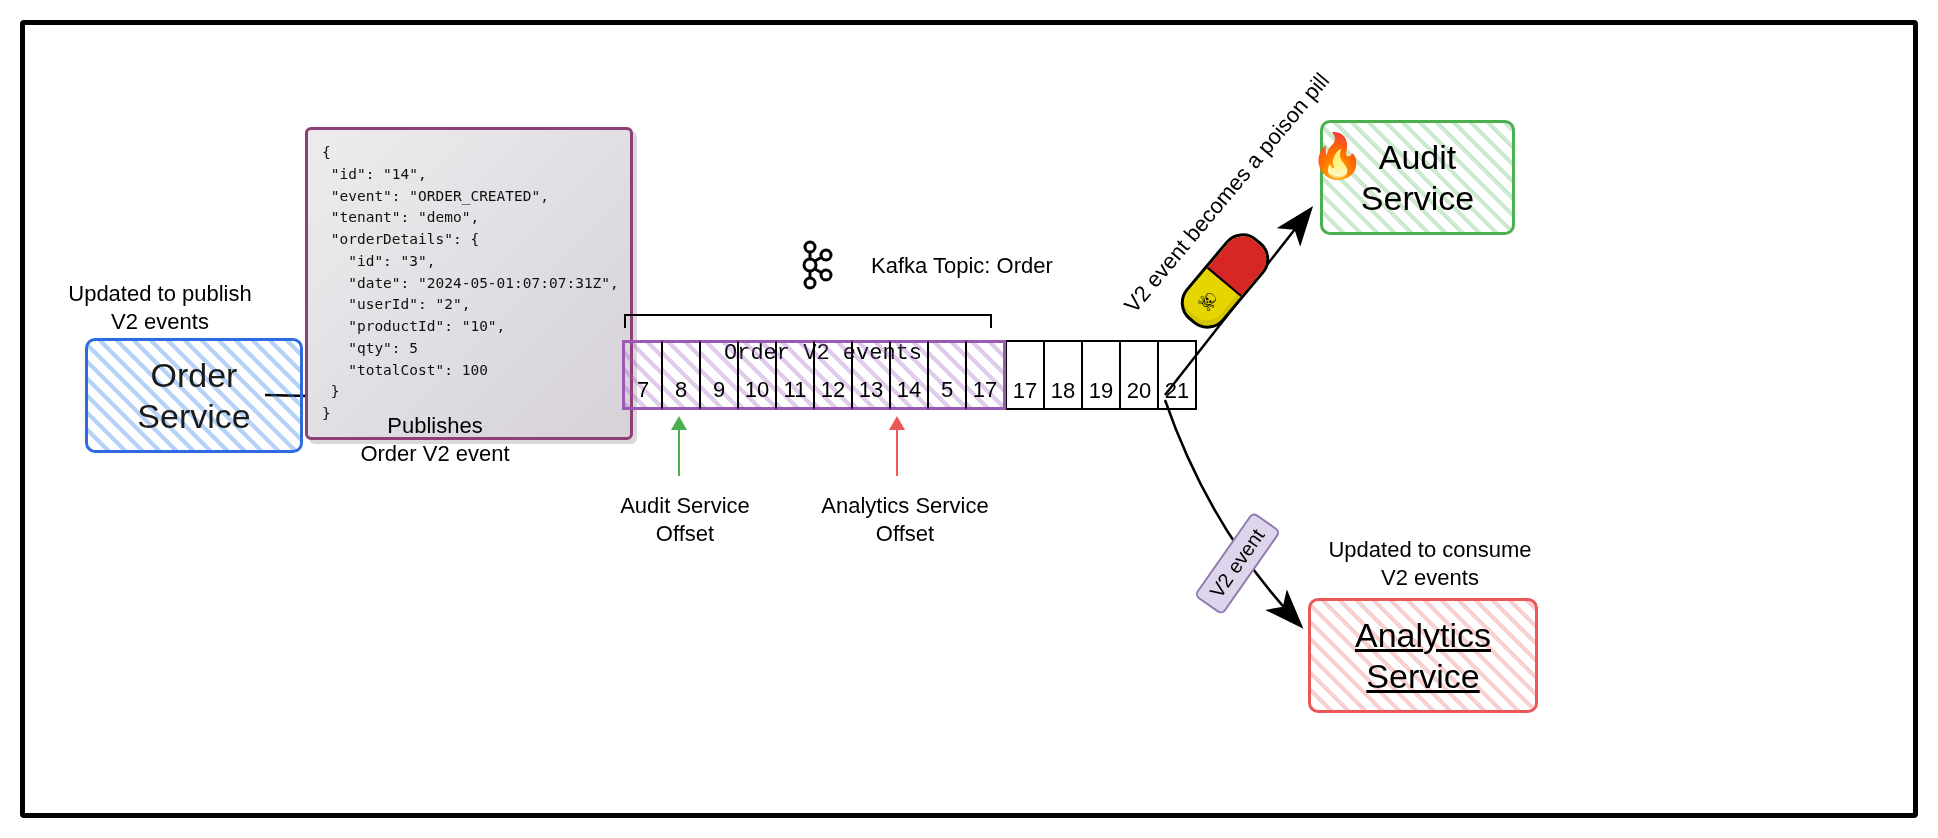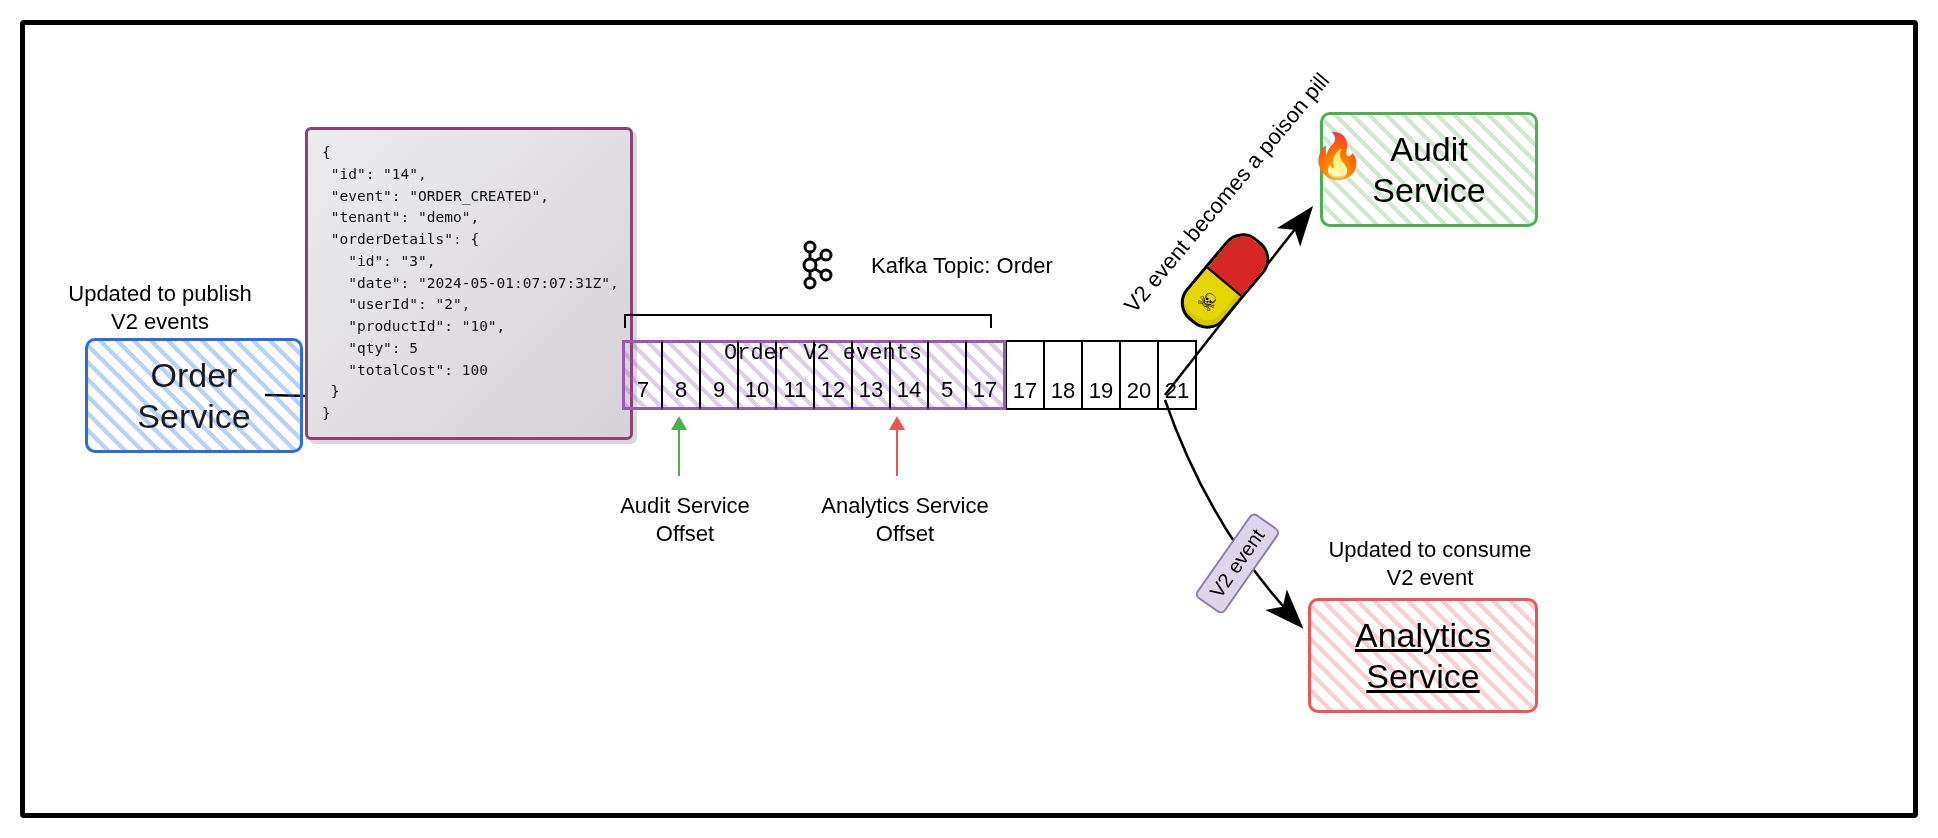--- a/index.html
+++ b/index.html
@@ -229,20 +229,22 @@
  "orderDetails": {
    "id": "3",
    "date": "2024-05-01:07:07:31Z",
    "userId": "2",
    "productId": "10",
    "qty": 5
    "totalCost": 100
  }
 }</div>
 
+  <div class="label-sans" style="left: 305px; top: 412px; position: absolute; width: 260px; white-space: pre-line;">Publishes
+Order V2 event</div>
 
   <div class="kafka-icon" style="left:798px; top:237px;">
     <svg viewBox="0 0 36 56" width="36" height="56">
       <g stroke="#000" stroke-width="3" fill="none">
         <circle cx="12" cy="10" r="5"></circle>
         <circle cx="12" cy="28" r="6"></circle>
         <circle cx="12" cy="46" r="5"></circle>
         <circle cx="28" cy="18" r="5"></circle>
         <circle cx="28" cy="38" r="5"></circle>
         <line x1="12" y1="15" x2="12" y2="22"></line>
@@ -289,25 +291,25 @@
 
   <div class="rotated-label" style="left:1075px; top:180px; transform:rotate(-50deg); text-align:center; line-height:1.2;">V2 event becomes
 a poison pill</div>
   <div class="pill" style="left:1200px; top:228px;">
     <div class="half-top"></div>
     <div class="skull">☠</div>
   </div>
 
   <div class="v2-tag" style="left:1186px; top:546px;">V2 event</div>
 
-  <div class="service hatch-green" style="left:1320px; top:112px; width:218px; height:115px;">
+  <div class="service hatch-green" style="left:1320px; top:120px; width:195px; height:115px;">
     <span style="white-space:pre-line;">Audit
 Service</span>
   </div>
   <div class="fire" style="left:1310px; top:130px;">🔥</div>
 
   <div class="label-sans" style="left: 1300px; top: 536px; position: absolute; width: 260px; white-space: pre-line;">Updated to consume
-V2 event</div>
+V2 events</div>
   <div class="service hatch-red" style="left:1308px; top:598px; width:230px; height:115px;">
     <span style="white-space:pre-line;text-decoration:underline;">Analytics
 Service</span>
   </div>
 </div>
 
 </body></html>

